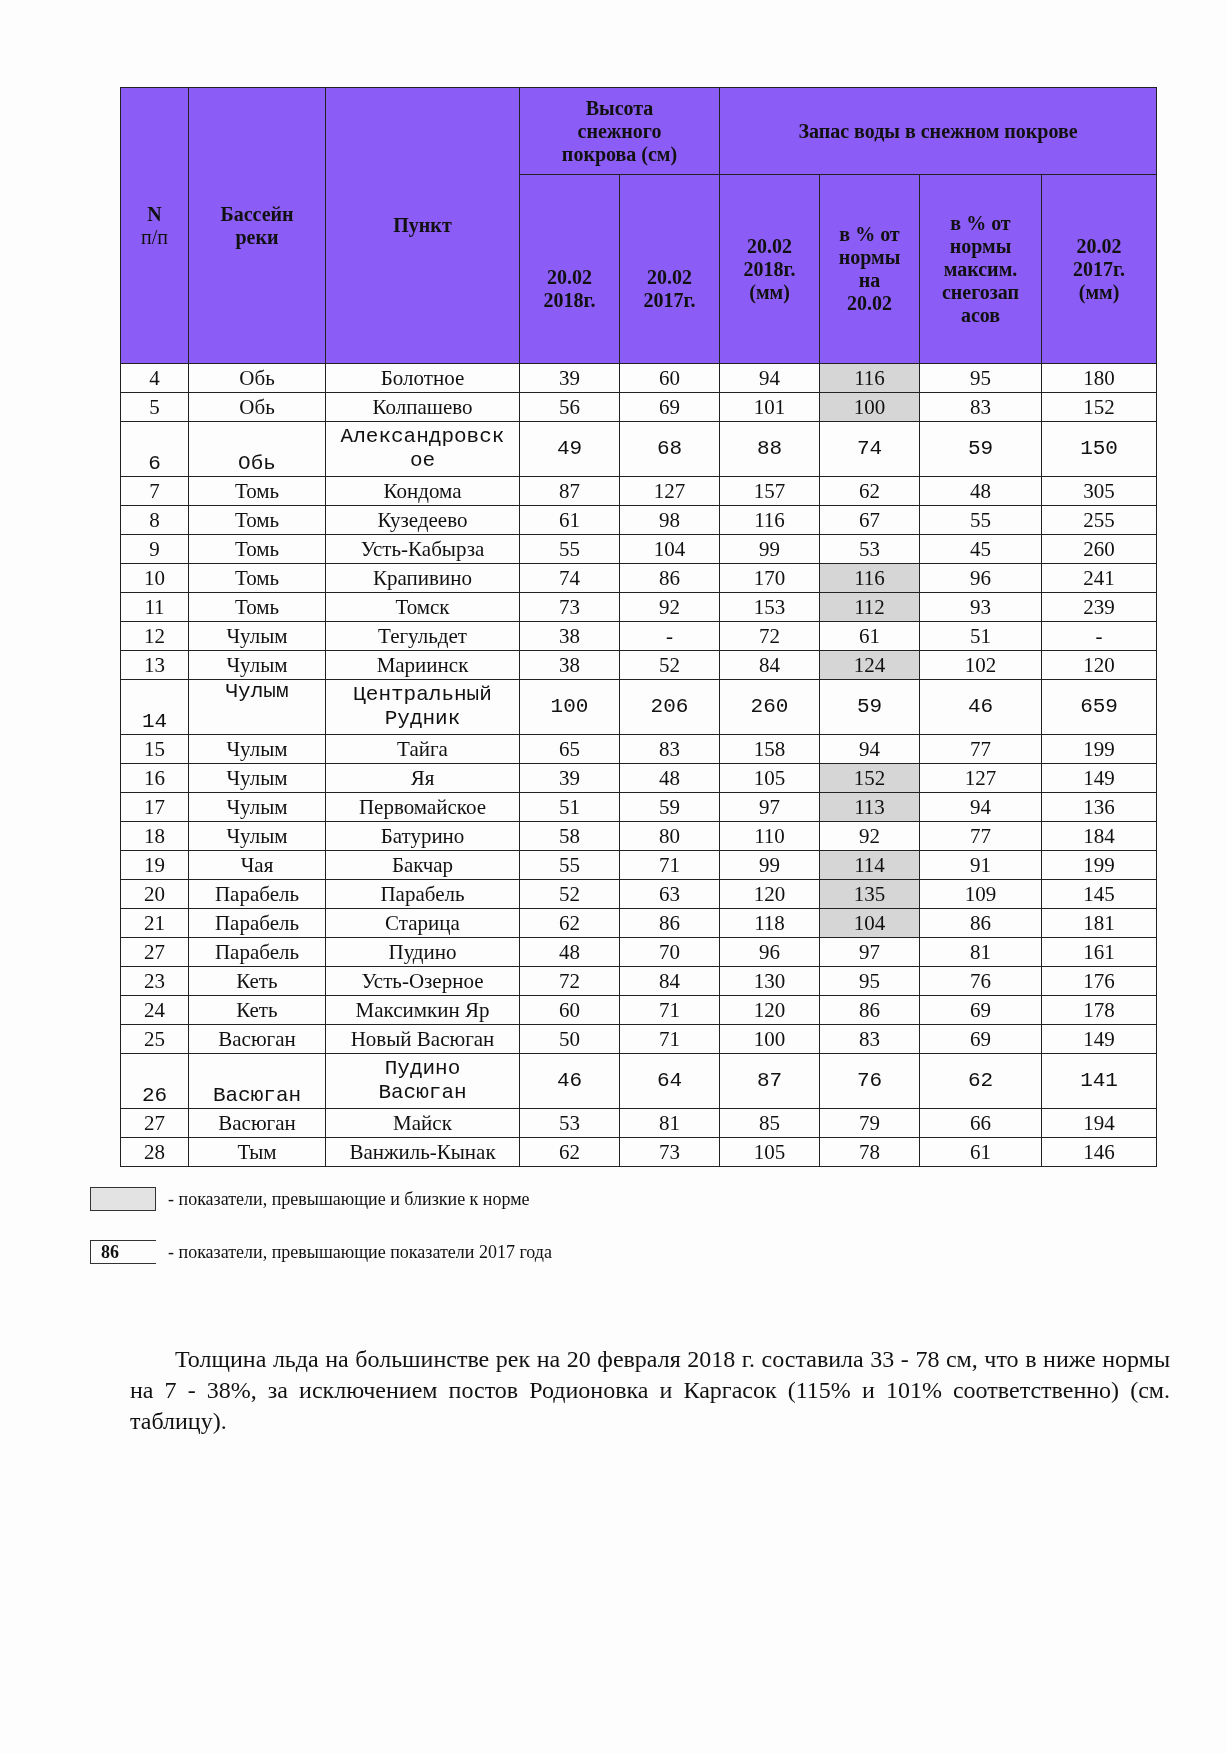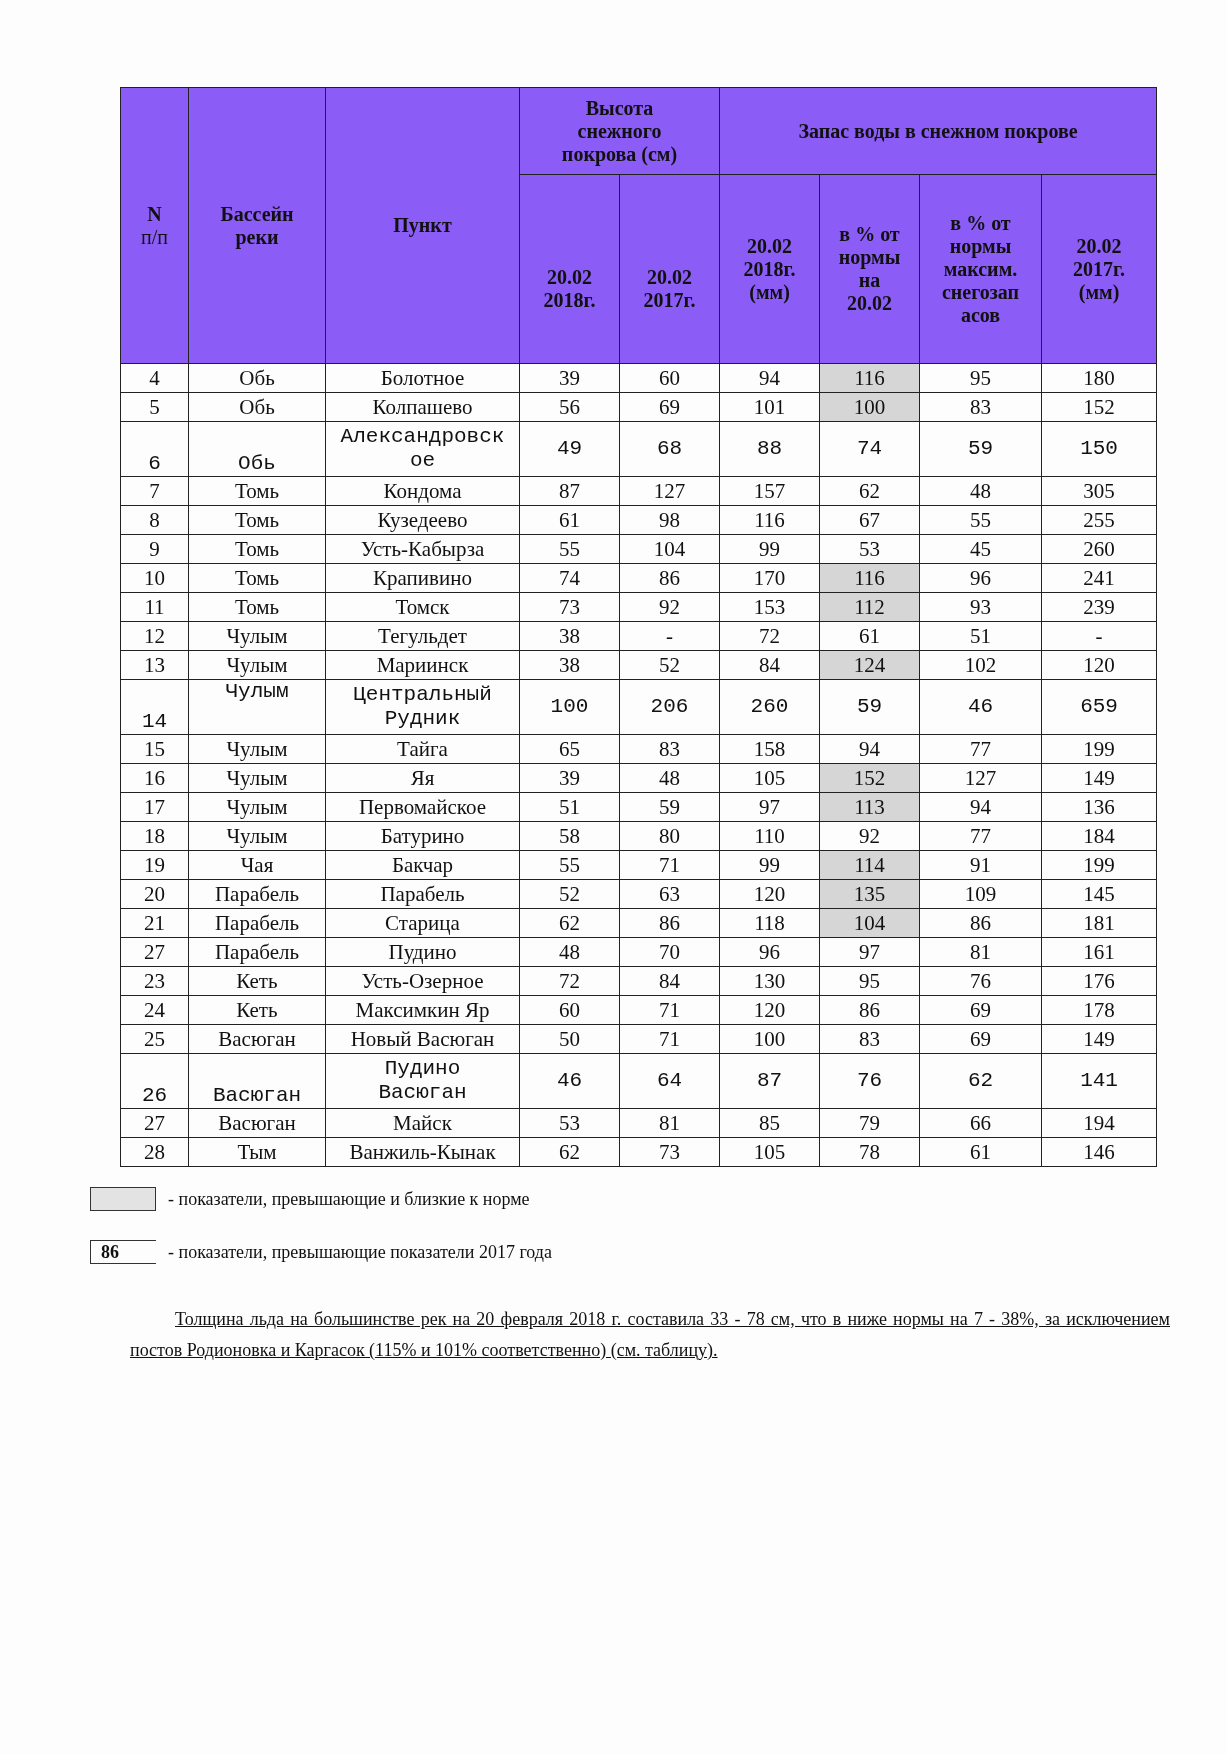--- a/index.html
+++ b/index.html
@@ -16,22 +16,22 @@
   table.data tbody tr.tall td { height:54px;font-family:Liberation Mono, monospace; }
   td.num-bottom { vertical-align:bottom; }
   td.basin-bottom { vertical-align:bottom; }
   td.basin-top { vertical-align:top; }
   td.shaded { background:#d6d6d6; }
   .legend { position:absolute; left:90px; font-size:18px; display:flex; align-items:center; }
   .legend .swatch { width:66px; height:24px; border:1px solid #333; margin-right:12px; box-sizing:border-box; }
   .legend .swatch.grey { background:#e3e3e3; }
   .legend .swatch.box { border-top:1px solid #333; border-bottom:1px solid #333; border-left:1px solid #333; border-right:none;
                         font-weight:bold; font-size:18px; padding-left:10px; line-height:22px; }
-  .para { position:absolute; left:130px; top:1286px; width:1040px; font-size:18px; line-height:31px;
-          text-align:justify; text-indent:45px;text-decoration:underline; }
+  .para { position:absolute; left:130px; top:1320px; width:1040px; font-size:24px; line-height:31px;
+          text-align:justify; text-indent:45px; }
 </style>
 </head>
 <body>
 
 <div class="page">
 
   <table class="data">
     <colgroup>
       <col style="width:68px">
         <col style="width:137px">

